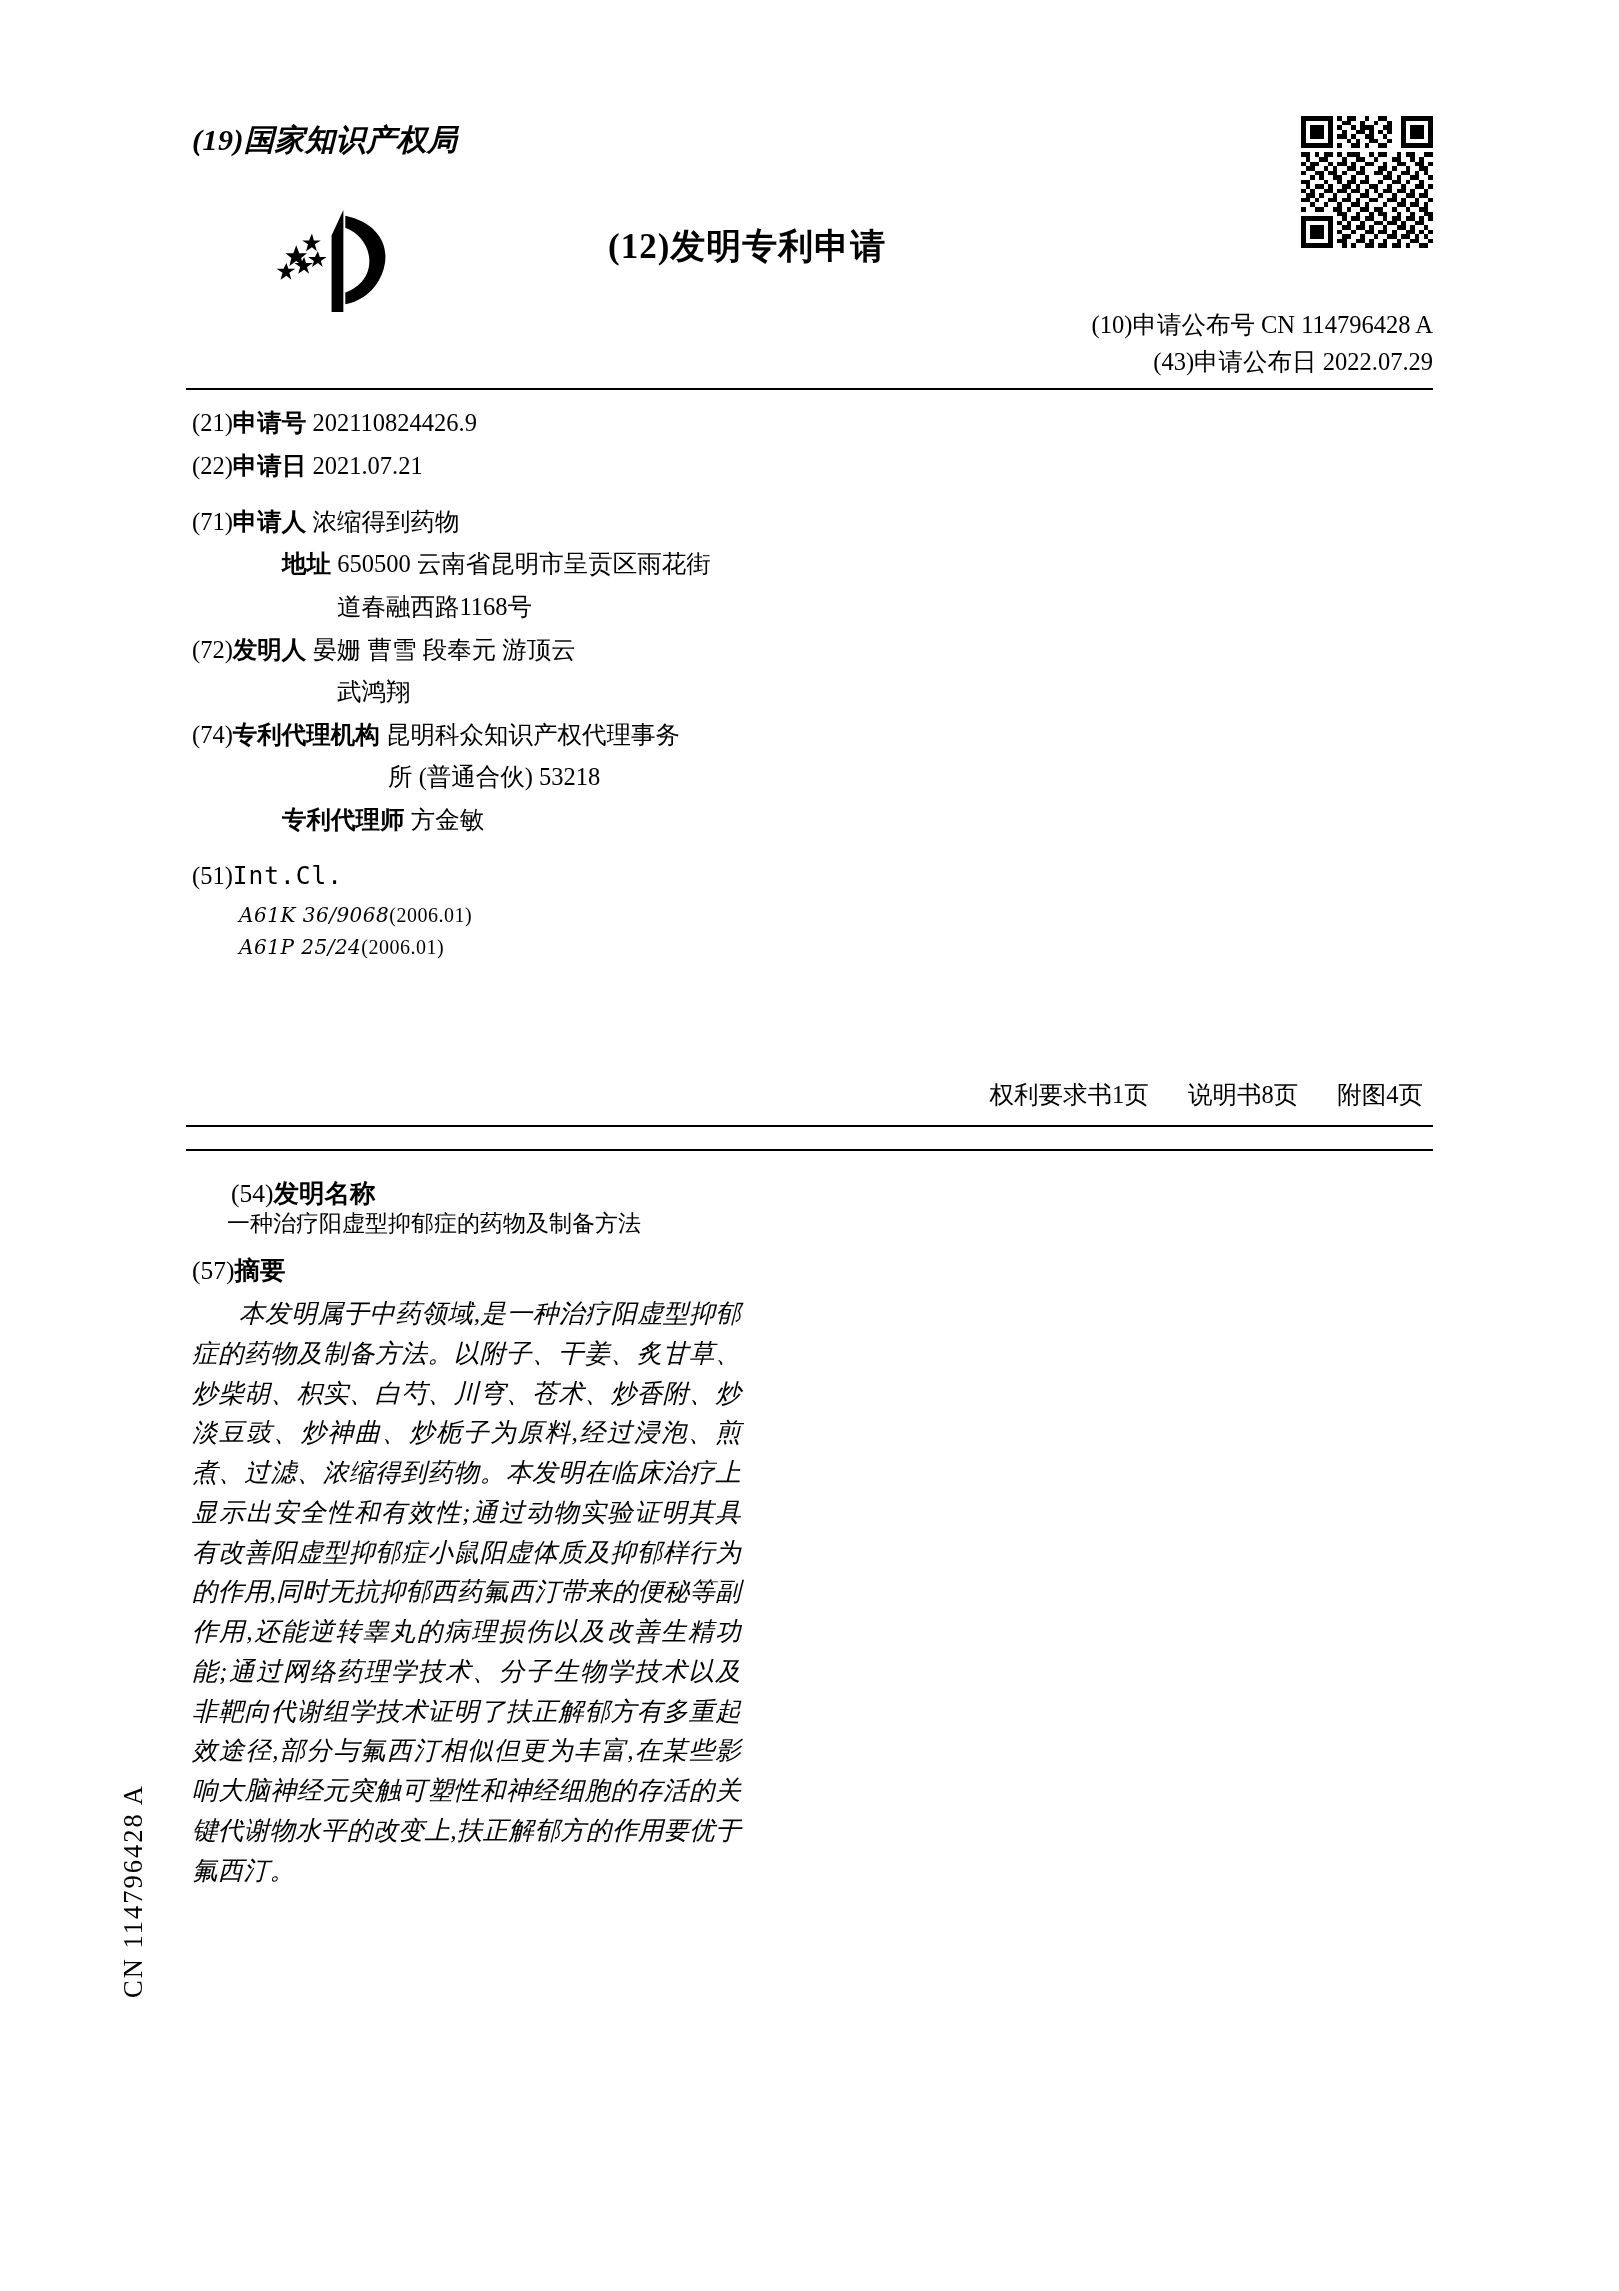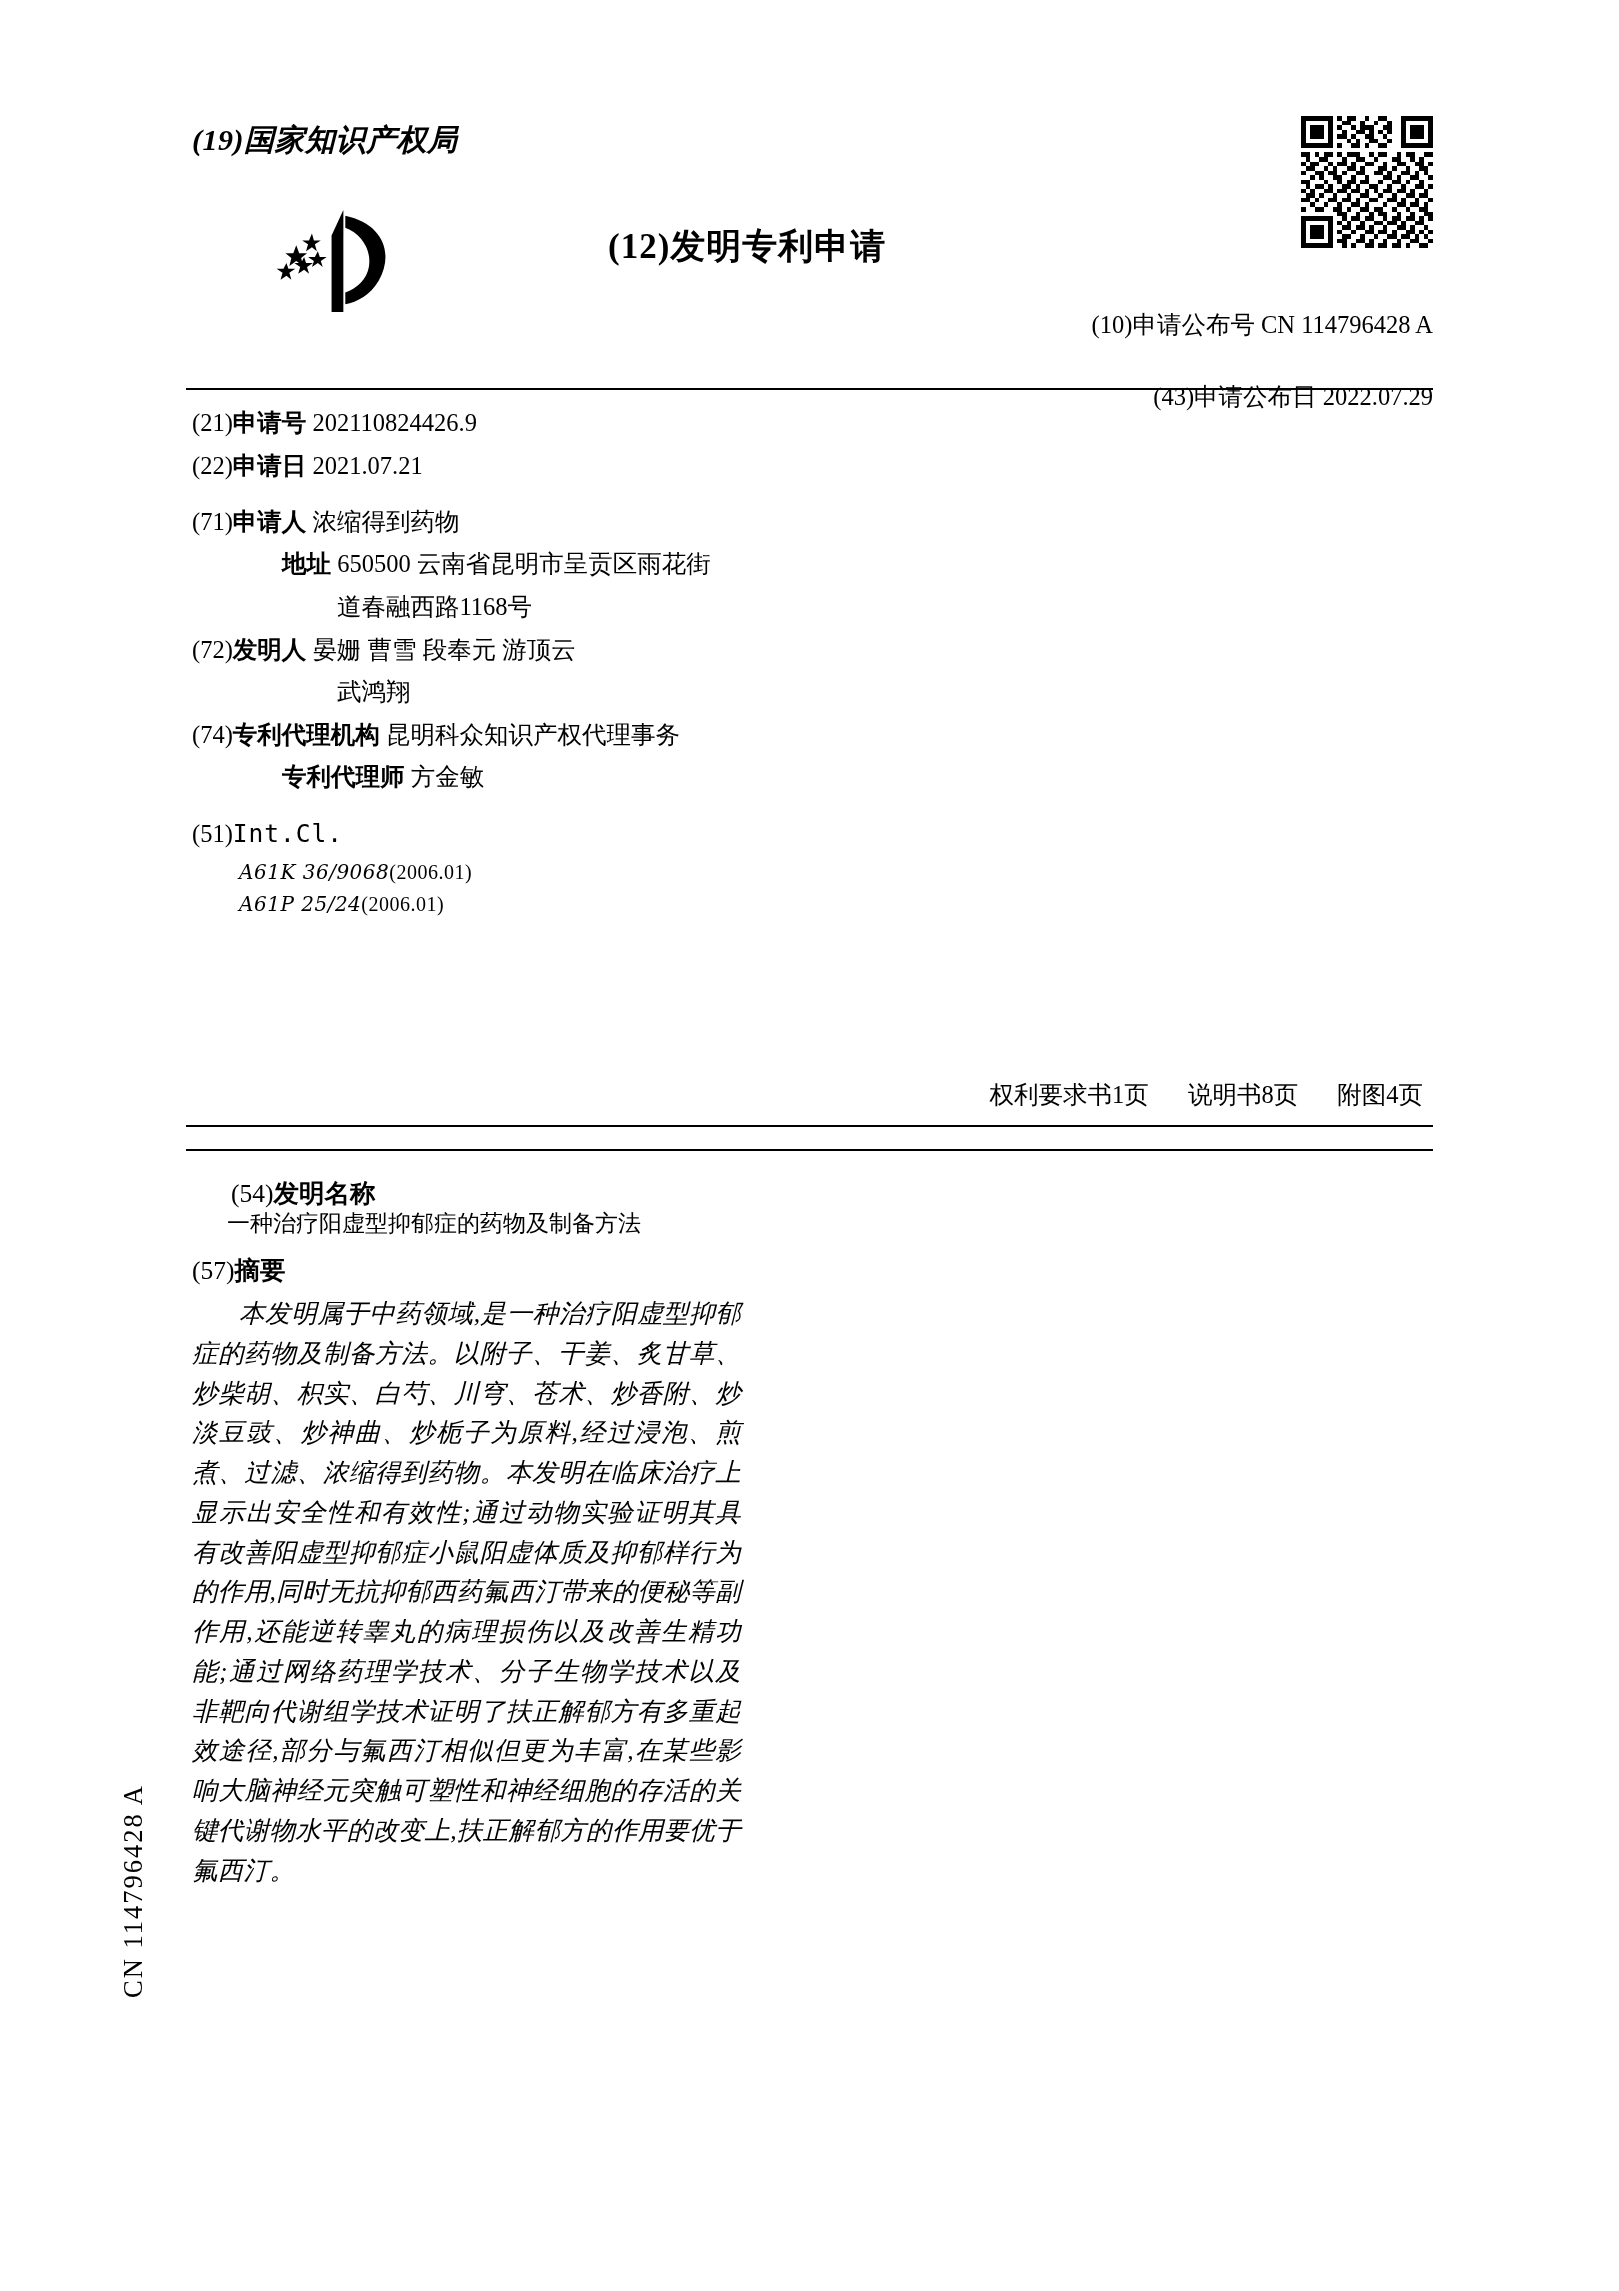--- a/index.html
+++ b/index.html
@@ -64,21 +64,20 @@
     text-align: right;
     white-space: nowrap;
   }
   .pub-date {
     position: absolute;
     right: 186px;
     top: 345px;
     font-size: 24.5px;
     text-align: right;
     white-space: nowrap;
-    margin-top: 35px;
   }
 
   .rule {
     position: absolute;
     left: 186px;
     right: 186px;
     border-top: 2.9px solid #000;
   }
   .rule-top { top: 388px; }
   .rule-mid { top: 1125px; border-top: 2px solid #000; }
@@ -482,20 +481,23 @@
       <span>晏姗    曹雪    段奉元    游顶云</span>
     </div>
     <div class="field indent-3">
       <span>武鸿翔</span>
     </div>
 
     <div class="field">
       <span>(74)</span><b>专利代理机构</b>
       <span>昆明科众知识产权代理事务</span>
     </div>
+    <div class="field" style="padding-left:196px">
+      <span>所 (普通合伙)  53218</span>
+    </div>
 
     <div class="field indent-2">
       <b>专利代理师</b>
       <span>方金敏</span>
     </div>
 
     <div class="gap"></div>
 
     <div class="field">
       <span>(51)</span><span class="ipc-head">Int.Cl.</span>

